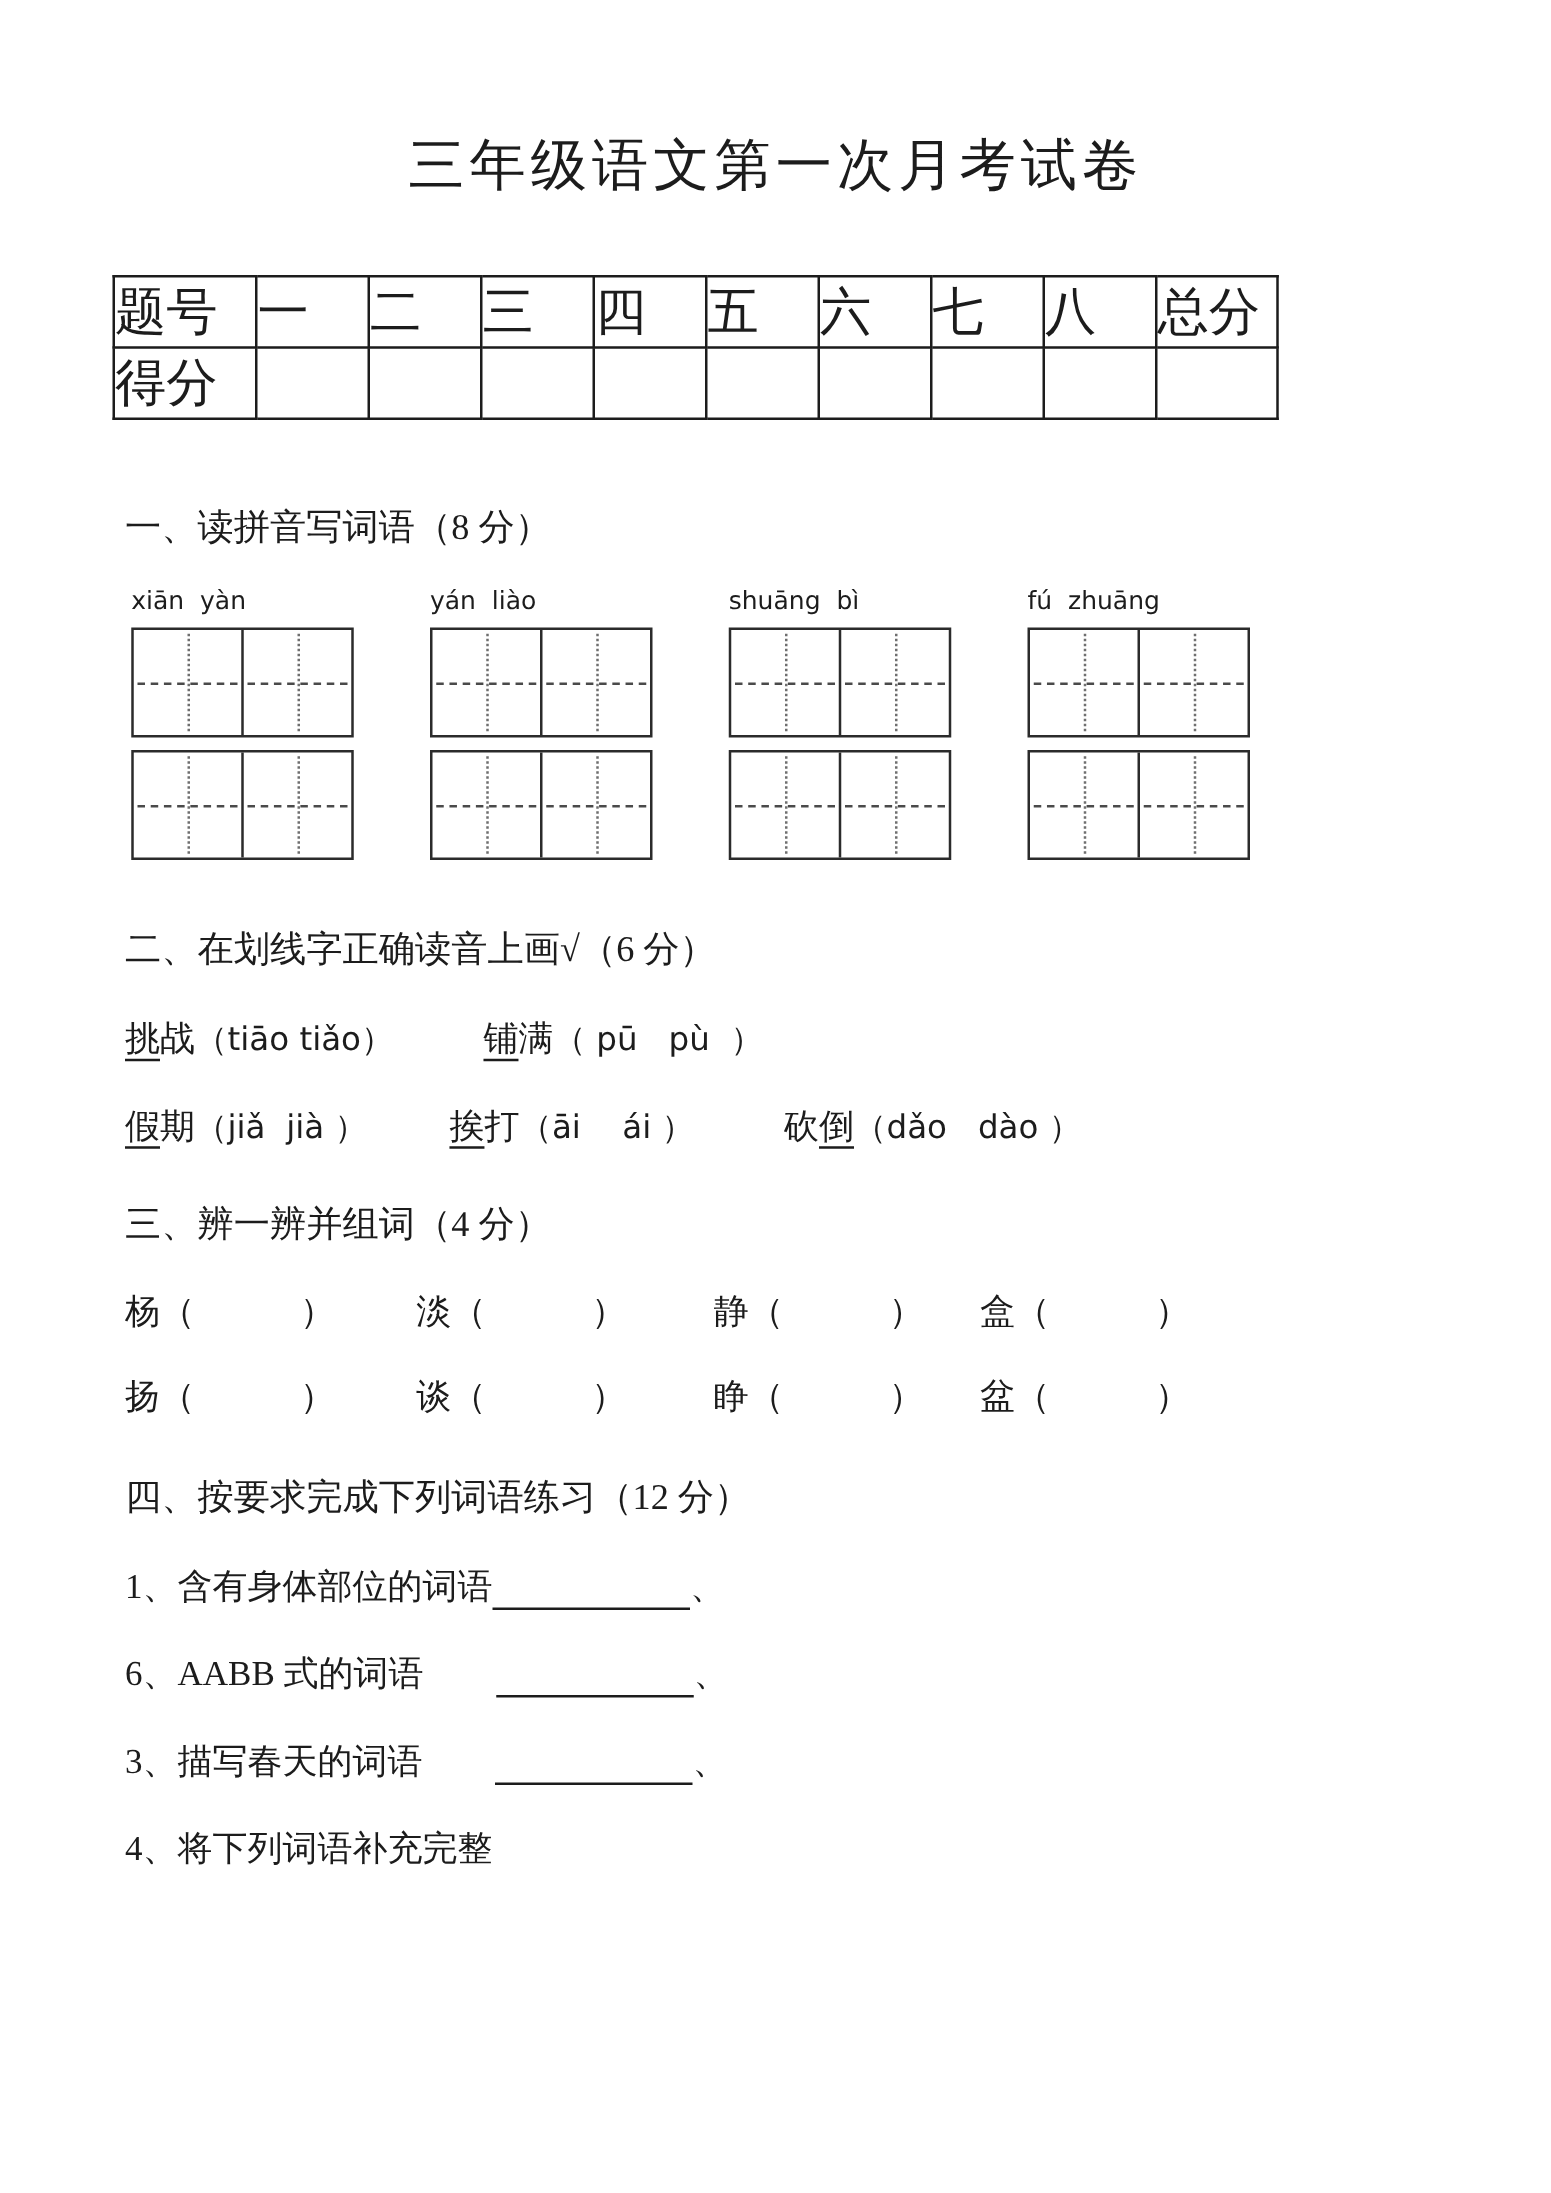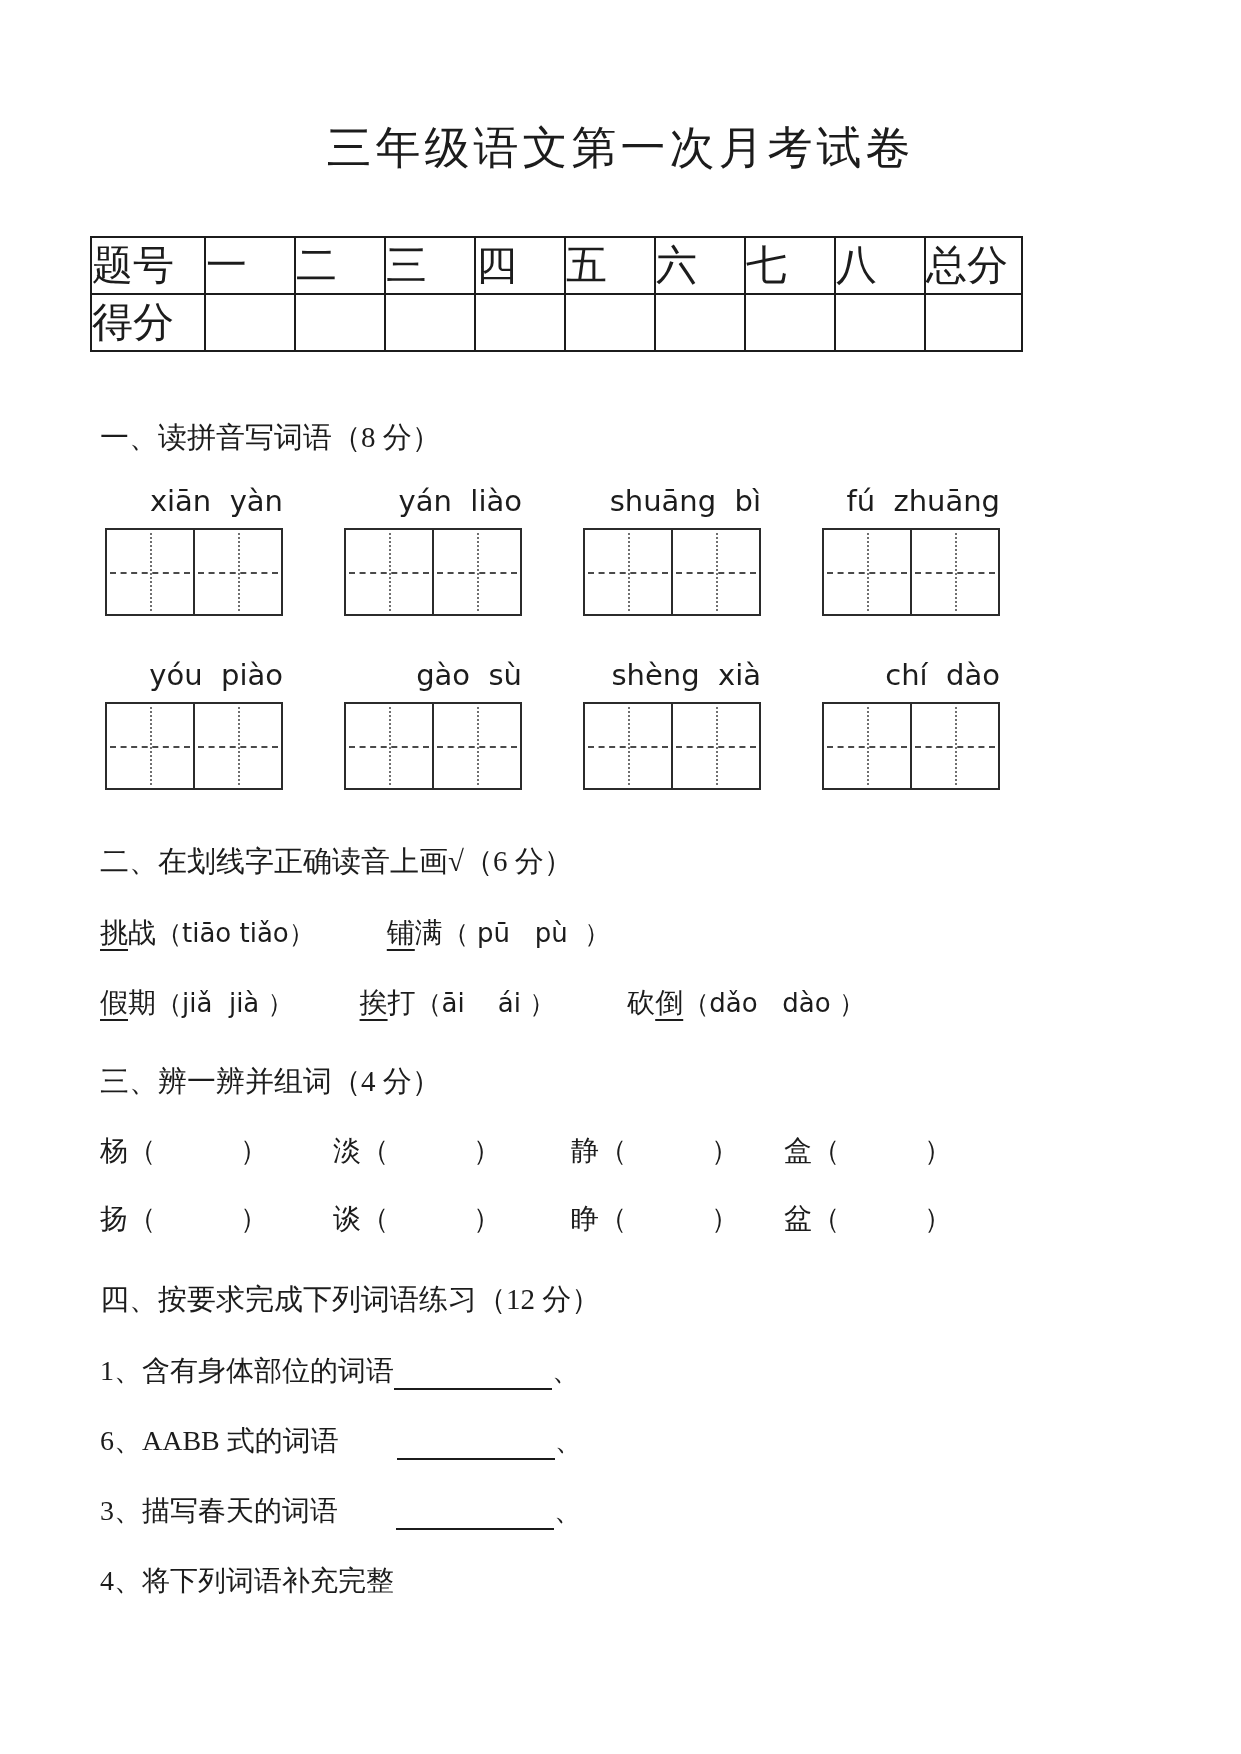--- a/index.html
+++ b/index.html
@@ -6,21 +6,21 @@
   .page{
     position:relative;
     width:1241px;height:1754px;
     margin:0 auto;
     background:#ffffff;
     color:#1c1c1c;
     font-family:"Liberation Serif","DejaVu Serif",serif;
     overflow:hidden;
   }
   .title{
-    margin:16px;
+    margin:0;
     padding-top:102px;
     text-align:center;
     font-size:45px;
     font-weight:400;
     letter-spacing:4px;
   }
   
   table.score-table{
     border-collapse:collapse;
     margin:58px 0 0 90px;
@@ -46,23 +46,23 @@
   
   .pinyin-row{
     display:flex;
     gap:61px;
     margin-left:105px;
     margin-top:26px;
   }
   .pinyin-row span{
     display:inline-block;
     width:178px;
-    text-align:right;
+    text-align:left;
     font-family:"DejaVu Sans","Liberation Sans",sans-serif;
-    font-size:29px;
+    font-size:20px;
     white-space:pre;
   }
   .grid-row{
     display:flex;
     gap:61px;
     margin-left:105px;
     margin-top:10px;
   }
   .gridbox{
     display:flex;
@@ -194,26 +194,20 @@
     <div class="gridbox">
         <div class="gcell"></div>
         <div class="gcell"></div>
       </div>
     <div class="gridbox">
         <div class="gcell"></div>
         <div class="gcell"></div>
       </div>
   </div>
 
-  <div class="pinyin-row row2-pinyin">
-    <span>yóu  piào</span>
-    <span>gào  sù</span>
-    <span>shèng  xià</span>
-    <span>chí  dào</span>
-  </div>
   <div class="grid-row">
     <div class="gridbox">
         <div class="gcell"></div>
         <div class="gcell"></div>
       </div>
     <div class="gridbox">
         <div class="gcell"></div>
         <div class="gcell"></div>
       </div>
     <div class="gridbox">

